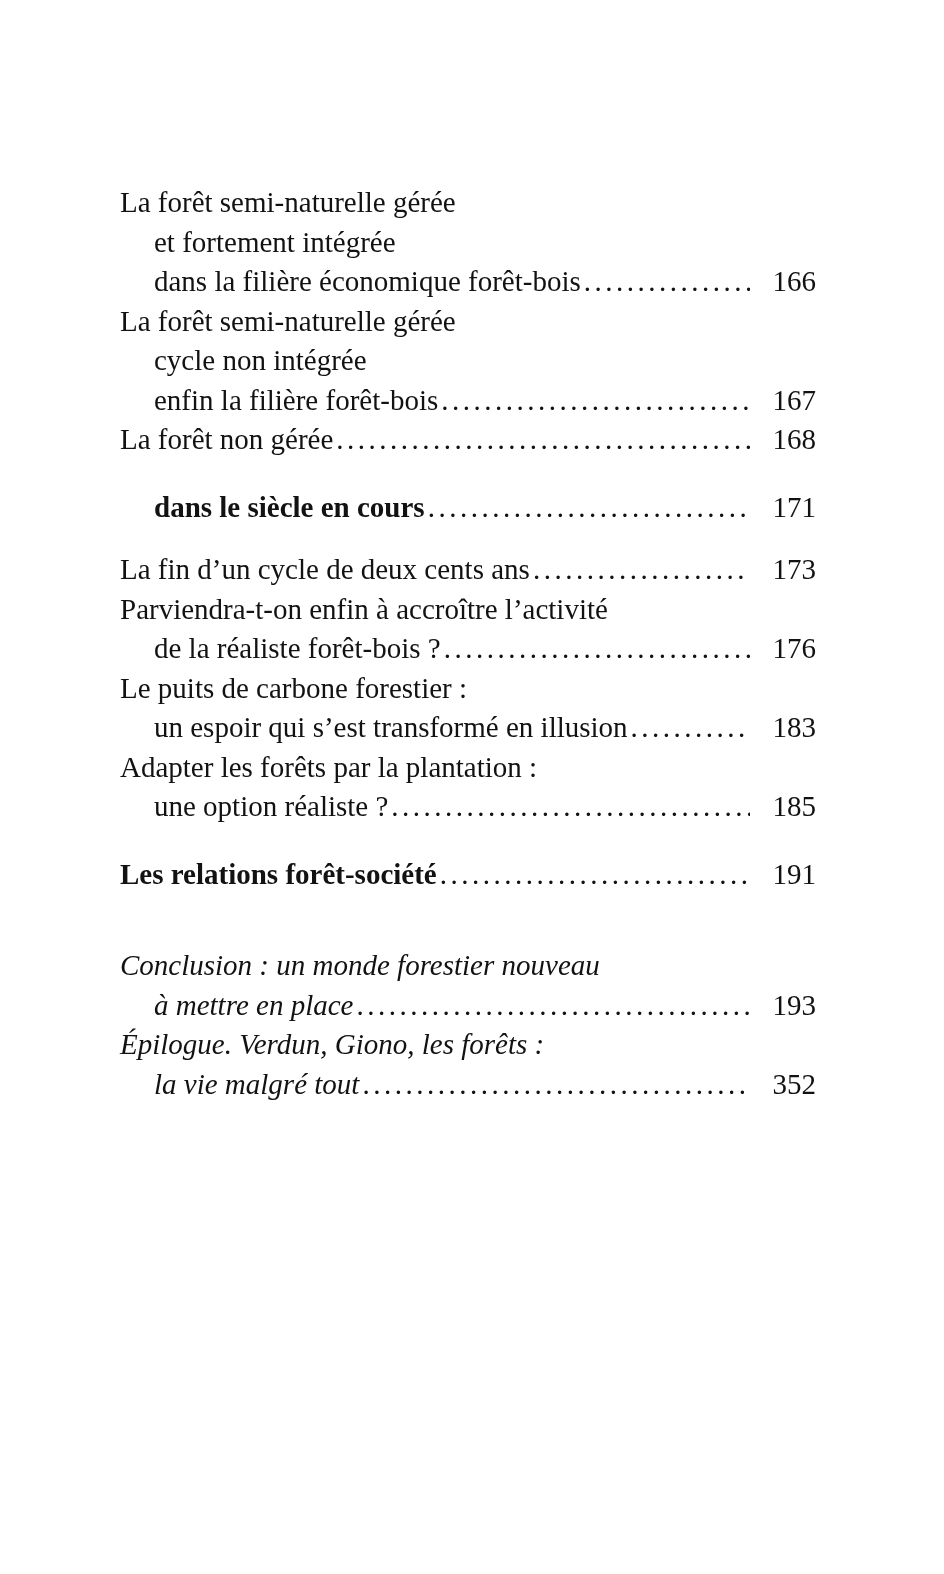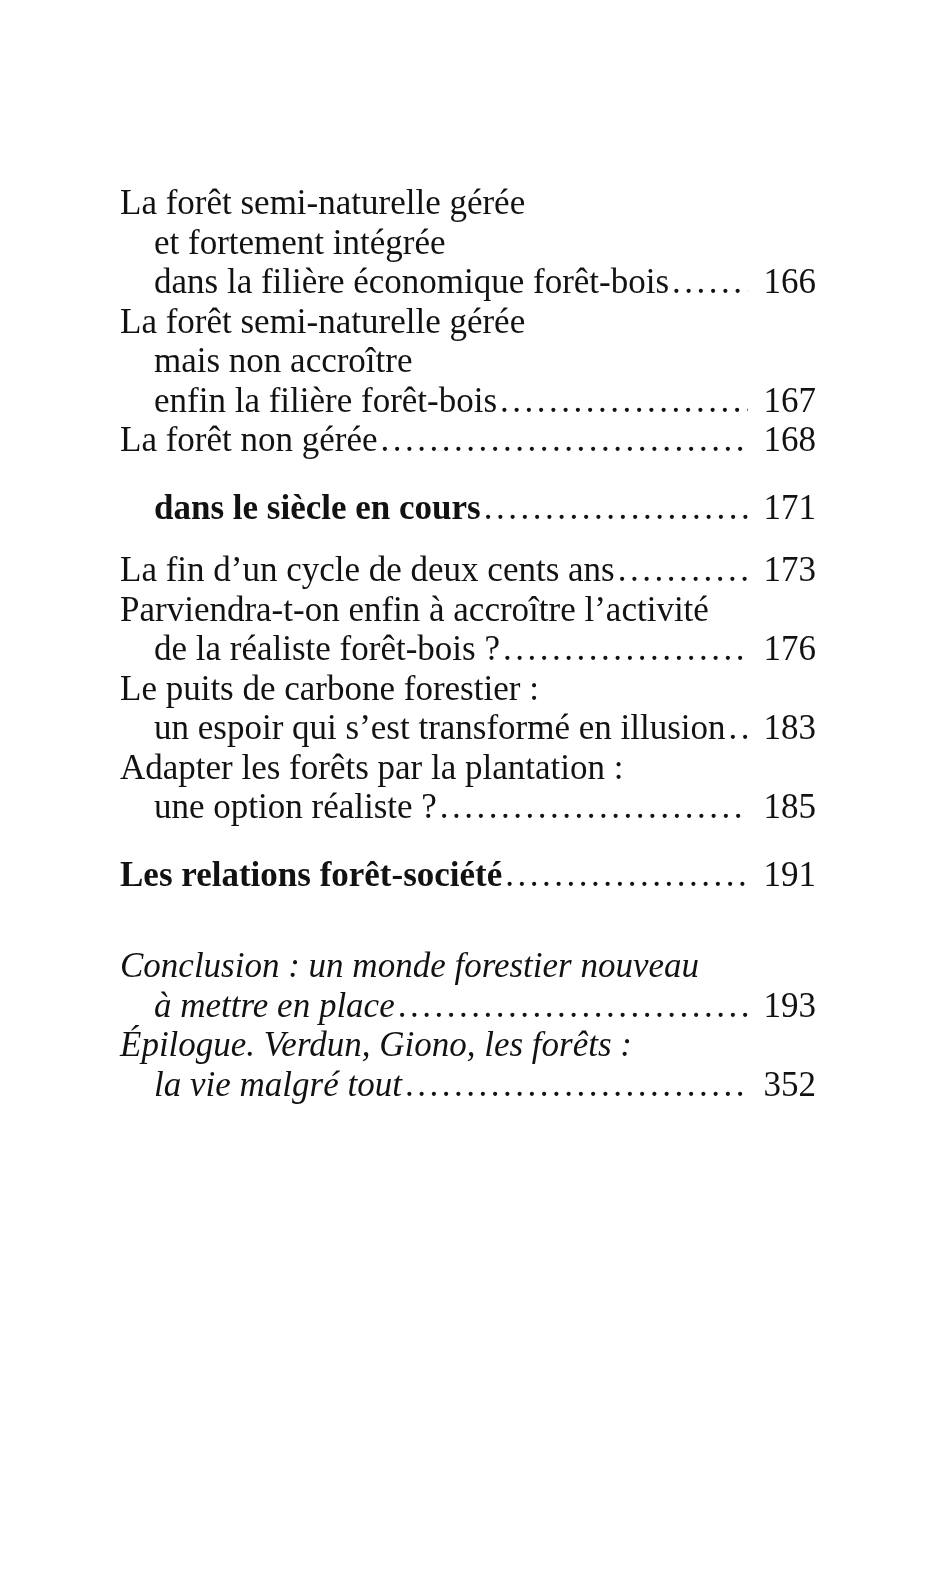--- a/index.html
+++ b/index.html
@@ -11,21 +11,21 @@
     width: 944px;
     height: 1574px;
     overflow: hidden;
   }
   .page {
     box-sizing: border-box;
     width: 944px;
     height: 1574px;
     padding: 183px 128px 16px 120px;
     font-family: "Liberation Serif", "DejaVu Serif", serif;
-    font-size: 35px;
+    font-size: 29px;
     line-height: 39.5px;
     color: #121212;
     background: #ffffff;
   }
   .entry { }
   .entry.bold { font-weight: 700; }
   .entry.italic { font-style: italic; }
   .gap-large  { margin-top: 28px; }
   .gap-small  { margin-top: 23px; }
   .gap-xlarge { margin-top: 52px; }
@@ -75,21 +75,21 @@
           <span class="text">dans la filière économique forêt-bois</span>
           <span class="leader"></span>
           <span class="pagenum">166</span>
         </div>
       </div>
       <div class="entry">
         <div class="line">
           <span class="text">La forêt semi-naturelle gérée</span>
         </div>
         <div class="line indent">
-          <span class="text">mais non accroître</span>
+          <span class="text">cycle non intégrée</span>
         </div>
         <div class="line indent">
           <span class="text">enfin la filière forêt-bois</span>
           <span class="leader"></span>
           <span class="pagenum">167</span>
         </div>
       </div>
       <div class="entry">
         <div class="line">
           <span class="text">La forêt non gérée</span>

